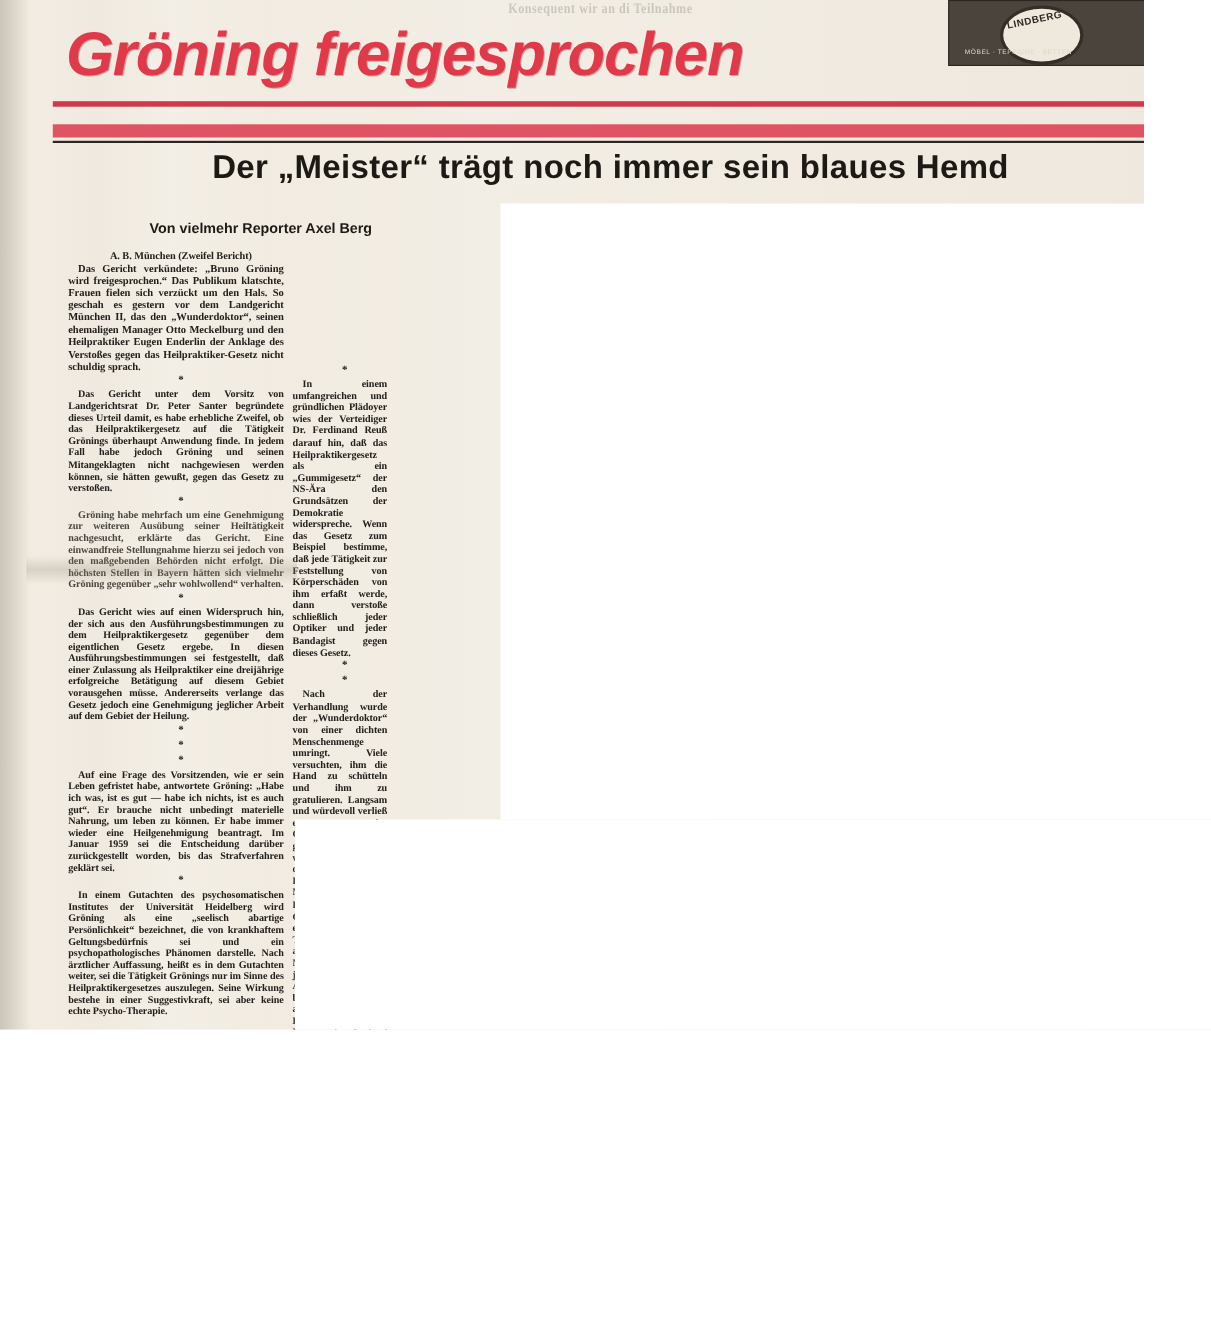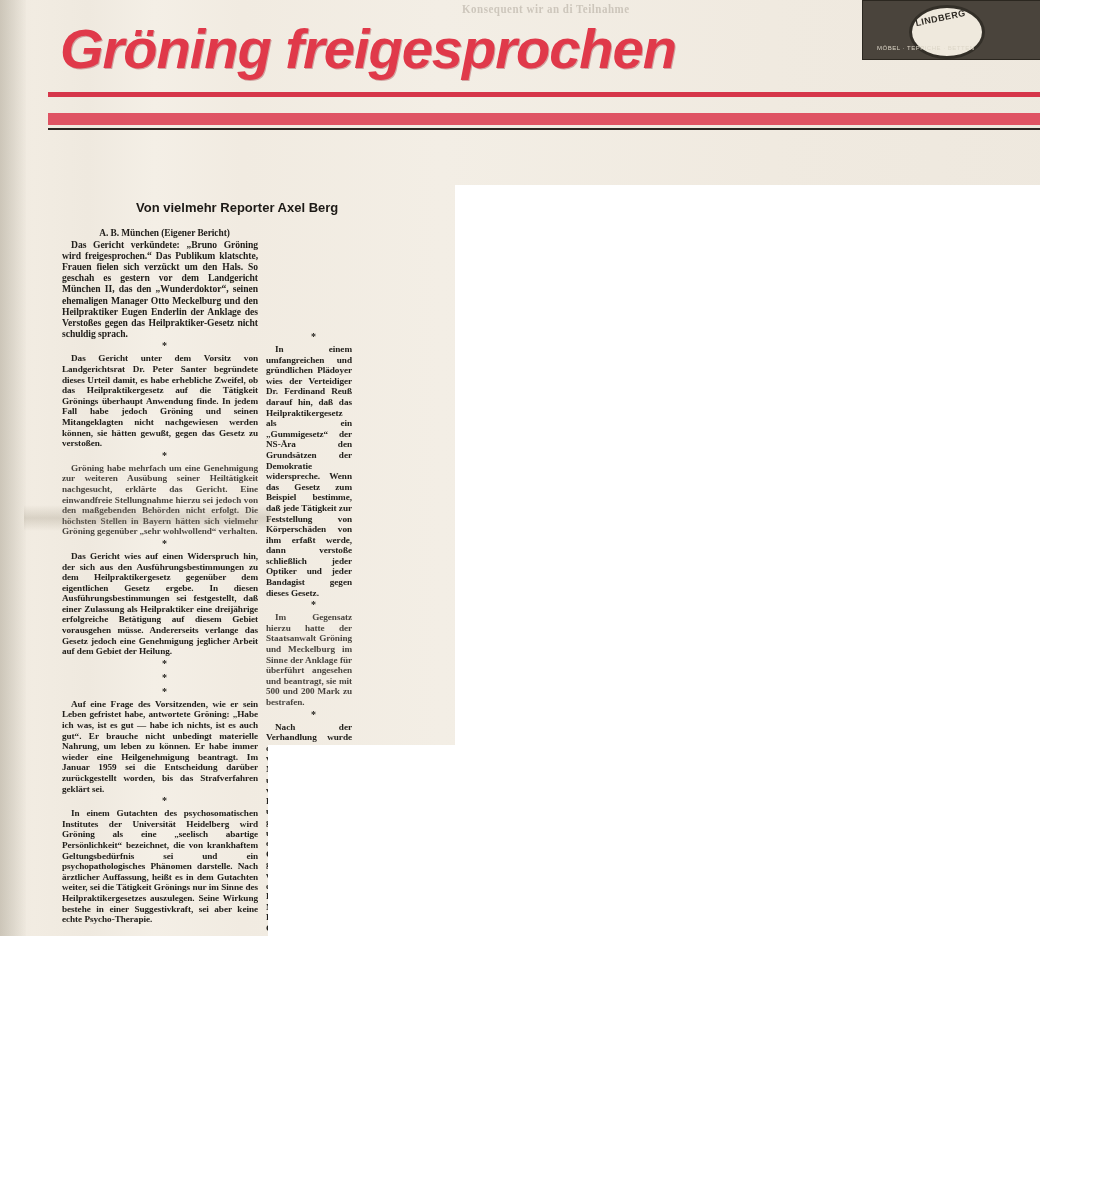--- a/index.html
+++ b/index.html
@@ -234,45 +234,45 @@
     <div id="logo-sub">MÖBEL · TEPPICHE · BETTEN</div>
   </div>
 
   <div id="masthead">
     <div id="headline-main">Gröning freigesprochen</div>
   </div>
   <div id="rule-red-top"></div>
   <div id="rule-red-bottom"></div>
   <div id="rule-black"></div>
 
+  <div id="subheadline">Der „Meister“ trägt noch immer sein blaues Hemd</div>
 
   <div id="byline">Von vielmehr Reporter Axel Berg</div>
 
   <div id="col-left" class="col">
-    <p class="dateline">A. B. München (Eigener Bericht)</p>
+    <p class="dateline">A. B. München (Zweifel Bericht)</p>
     <p class="lead">Das Gericht verkündete: „Bruno Gröning wird freigesprochen.“ Das Publikum klatschte, Frauen fielen sich verzückt um den Hals. So geschah es gestern vor dem Landgericht München II, das den „Wunderdoktor“, seinen ehemaligen Manager Otto Meckelburg und den Heilpraktiker Eugen Enderlin der Anklage des Verstoßes gegen das Heilpraktiker-Gesetz nicht schuldig sprach.</p>
     <p class="star">*</p>
     <p>Das Gericht unter dem Vorsitz von Landgerichtsrat Dr. Peter Santer begründete dieses Urteil damit, es habe erhebliche Zweifel, ob das Heilpraktikergesetz auf die Tätigkeit Grönings überhaupt Anwendung finde. In jedem Fall habe jedoch Gröning und seinen Mitangeklagten nicht nachgewiesen werden können, sie hätten gewußt, gegen das Gesetz zu verstoßen.</p>
     <p class="star">*</p>
     <p class="faded">Gröning habe mehrfach um eine Genehmigung zur weiteren Ausübung seiner Heiltätigkeit nachgesucht, erklärte das Gericht. Eine einwandfreie Stellungnahme hierzu sei jedoch von den maßgebenden Behörden nicht erfolgt. Die höchsten Stellen in Bayern hätten sich vielmehr Gröning gegenüber „sehr wohlwollend“ verhalten.</p>
     <p class="star">*</p>
     <p>Das Gericht wies auf einen Widerspruch hin, der sich aus den Ausführungsbestimmungen zu dem Heilpraktikergesetz gegenüber dem eigentlichen Gesetz ergebe. In diesen Ausführungsbestimmungen sei festgestellt, daß einer Zulassung als Heilpraktiker eine dreijährige erfolgreiche Betätigung auf diesem Gebiet vorausgehen müsse. Andererseits verlange das Gesetz jedoch eine Genehmigung jeglicher Arbeit auf dem Gebiet der Heilung.</p>
     <p class="star">*</p>
     <p class="star">*</p>
     <p class="star">*</p>
     <p>Auf eine Frage des Vorsitzenden, wie er sein Leben gefristet habe, antwortete Gröning: „Habe ich was, ist es gut — habe ich nichts, ist es auch gut“. Er brauche nicht unbedingt materielle Nahrung, um leben zu können. Er habe immer wieder eine Heilgenehmigung beantragt. Im Januar 1959 sei die Entscheidung darüber zurückgestellt worden, bis das Strafverfahren geklärt sei.</p>
     <p class="star">*</p>
     <p>In einem Gutachten des psychosomatischen Institutes der Universität Heidelberg wird Gröning als eine „seelisch abartige Persönlichkeit“ bezeichnet, die von krankhaftem Geltungsbedürfnis sei und ein psychopathologisches Phänomen darstelle. Nach ärztlicher Auffassung, heißt es in dem Gutachten weiter, sei die Tätigkeit Grönings nur im Sinne des Heilpraktikergesetzes auszulegen. Seine Wirkung bestehe in einer Suggestivkraft, sei aber keine echte Psycho-Therapie.</p>
   </div>
 
   <div id="col-right" class="col">
     <p class="star">*</p>
     <p>In einem umfangreichen und gründlichen Plädoyer wies der Verteidiger Dr. Ferdinand Reuß darauf hin, daß das Heilpraktikergesetz als ein „Gummigesetz“ der NS-Ära den Grundsätzen der Demokratie widerspreche. Wenn das Gesetz zum Beispiel bestimme, daß jede Tätigkeit zur Feststellung von Körperschäden von ihm erfaßt werde, dann verstoße schließlich jeder Optiker und jeder Bandagist gegen dieses Gesetz.</p>
     <p class="star">*</p>
-    <p class="faded">Im Gegensatz hierzu hatte der Staatsanwalt Gröning und Meckelburg im Sinne der Anklage für überführt angesehen und beantragt, sie mit 500 und 200 Mark zu bestrafen.</p>
     <p class="star">*</p>
     <p>Nach der Verhandlung wurde der „Wunderdoktor“ von einer dichten Menschenmenge umringt. Viele versuchten, ihm die Hand zu schütteln und ihm zu gratulieren. Langsam und würdevoll verließ er das Gerichtsgebäude und ging barhäuptig mit wehendem Haar, ohne Mantel, in Richtung des Münchner Hauptbahnhofs. Gröning kündigte an, er könne seine Tätigkeit nicht nur auf Gräfelfing bei München, seinen jetzigen Aufenthaltsort, beschränken und sich auch nicht den Heilungsuchenden im In- und Ausland entziehen. Für ihn gebe es keine Grenzen.</p>
   </div>
 
   <div class="white-mask" id="mask-right"></div>
   <div class="white-mask" id="mask-bottom"></div>
   <div class="white-mask" id="mask-right2"></div>
 
   <div id="fold"></div>
   <div id="fold2"></div>

